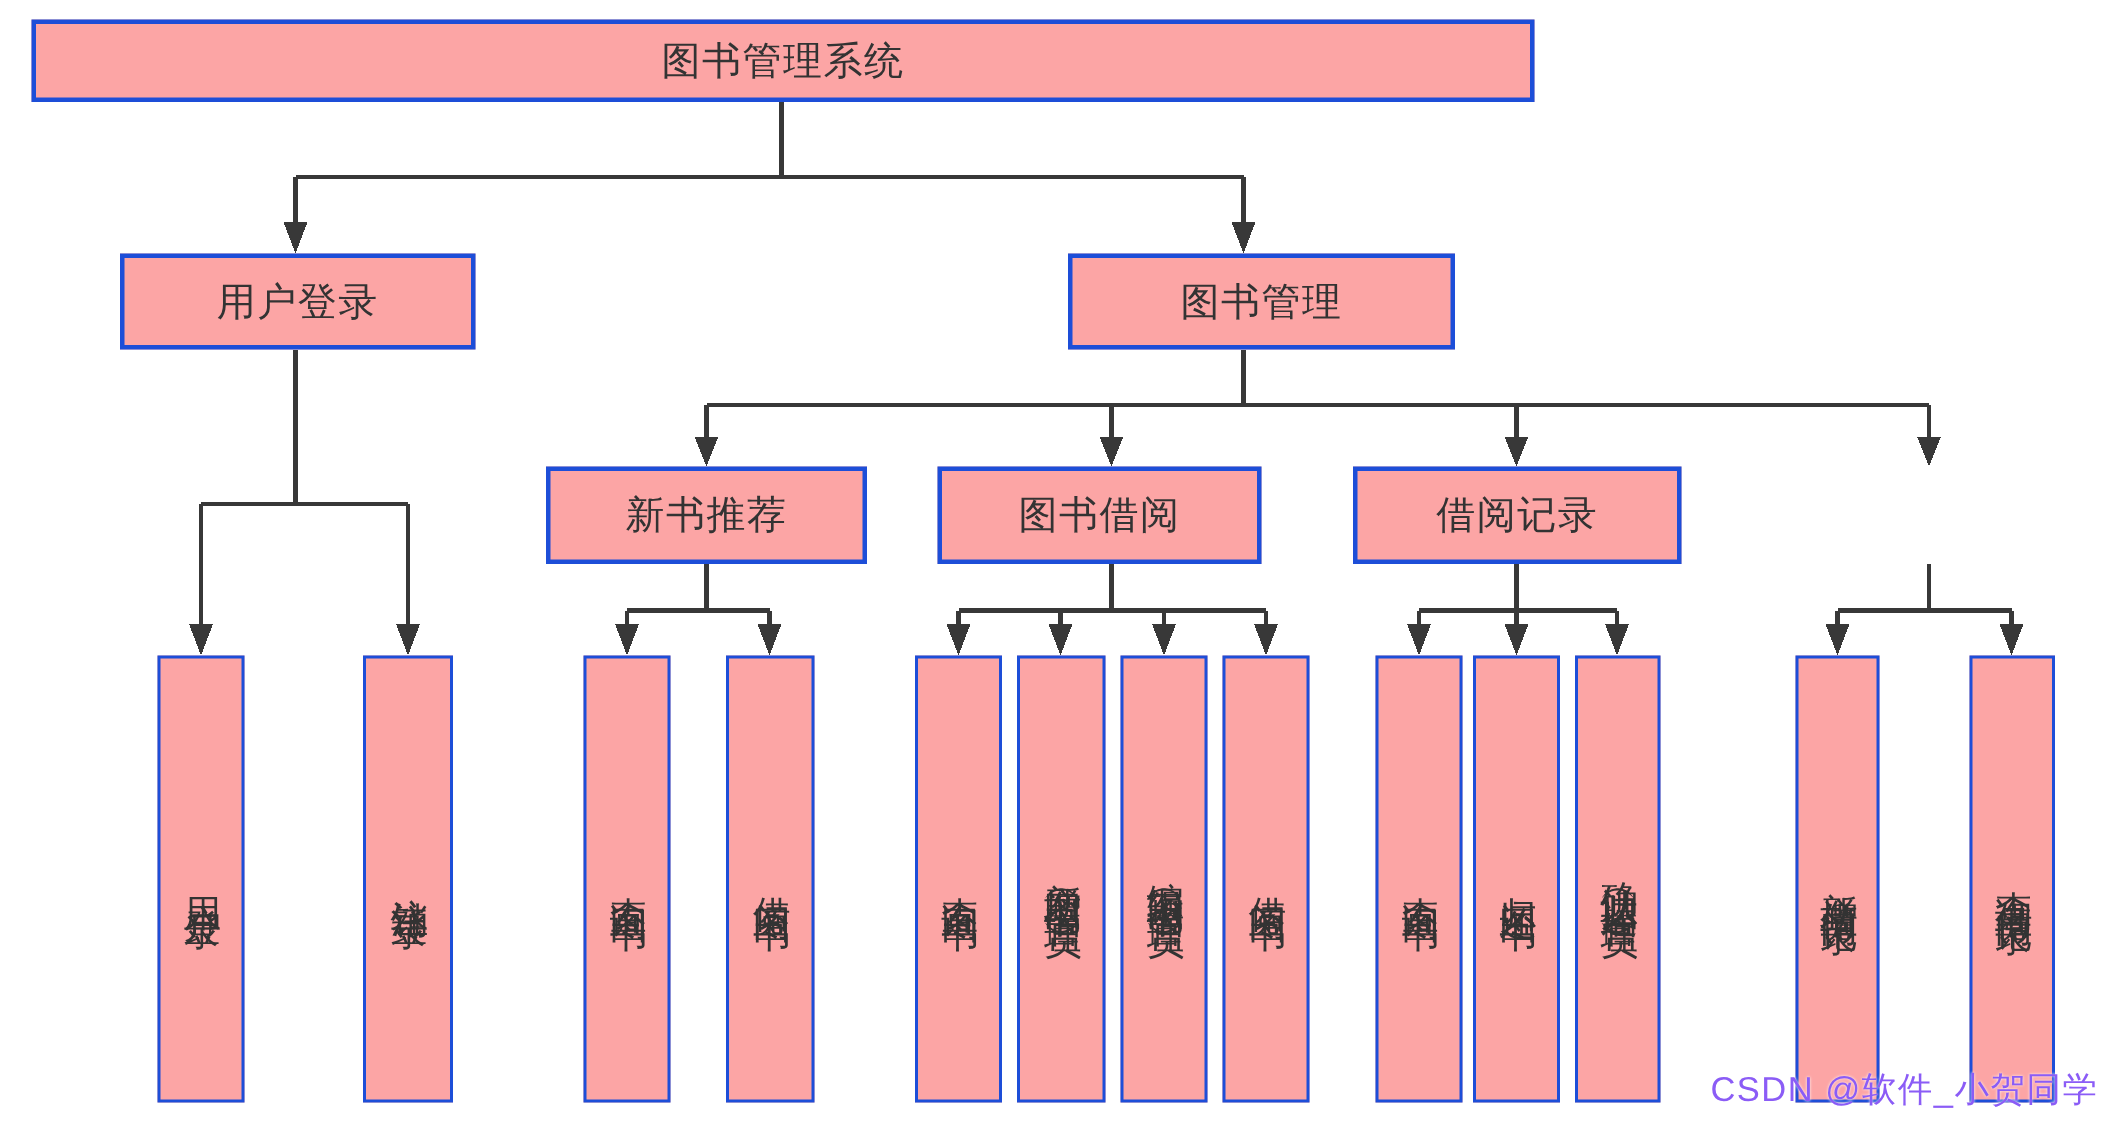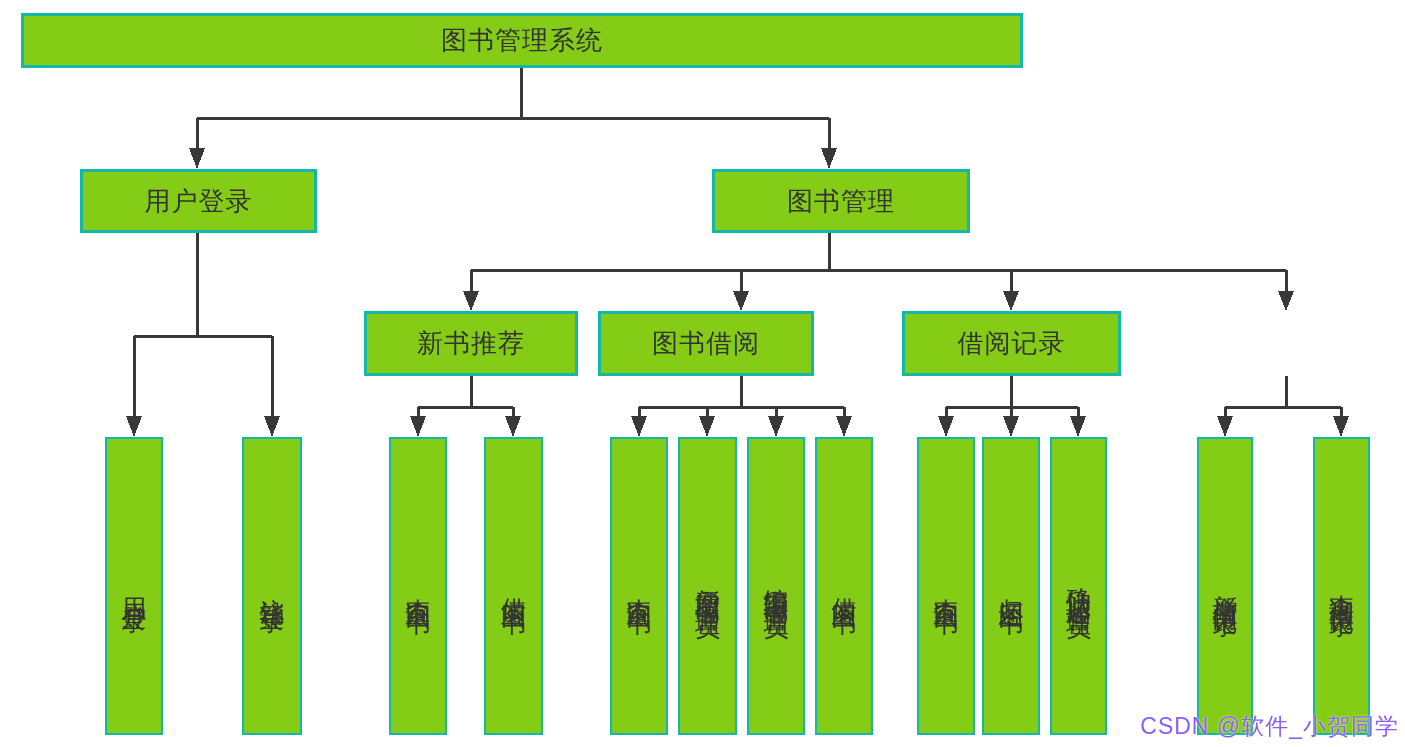--- a/index.html
+++ b/index.html
@@ -16,22 +16,22 @@
     overflow: hidden;
   }
   svg.wires {
     position: absolute;
     left: 0; top: 0;
     z-index: 0;
   }
   .node {
     position: absolute;
     box-sizing: border-box;
-    background: #84cc16;
-    border: 3px solid #14b8a6;
+    background: #fca5a5;
+    border: 3px solid #1d4ed8;
     color: #333333;
     display: flex;
     align-items: center;
     justify-content: center;
     font-size: 26px;
     letter-spacing: 1px;
     z-index: 1;
     white-space: nowrap;
   }
   .leaf {
@@ -134,21 +134,21 @@
       <polygon points="1333,416 1349,416 1341,437" stroke="none"></polygon>
     </g>
   </svg>
 
   <div class="node" style="left:21px; top:13px; width:1002px; height:55px;">图书管理系统</div>
 
   <div class="node" style="left:80px; top:169px; width:237px; height:64px;">用户登录</div>
   <div class="node" style="left:712px; top:169px; width:258px; height:64px;">图书管理</div>
 
   <div class="node" style="left:364px; top:311px; width:214px; height:65px;">新书推荐</div>
-  <div class="node" style="left:598px; top:311px; width:216px; height:65px;">图书借阅</div>
+  <div class="node" style="left:625px; top:311px; width:216px; height:65px;">图书借阅</div>
   <div class="node" style="left:902px; top:311px; width:219px; height:65px;">借阅记录</div>
 
   <div class="node leaf" style="left:105px; top:437px; width:58px; height:298px;">用户登录</div>
   <div class="node leaf" style="left:242px; top:437px; width:60px; height:298px;">注销登录</div>
 
   <div class="node leaf" style="left:389px; top:437px; width:58px; height:298px;">查询图书</div>
   <div class="node leaf" style="left:484px; top:437px; width:59px; height:298px;">借阅图书</div>
 
   <div class="node leaf" style="left:610px; top:437px; width:58px; height:298px;">查询图书</div>
   <div class="node leaf" style="left:678px; top:437px; width:59px; height:298px;">新增图书（管理员）</div>

